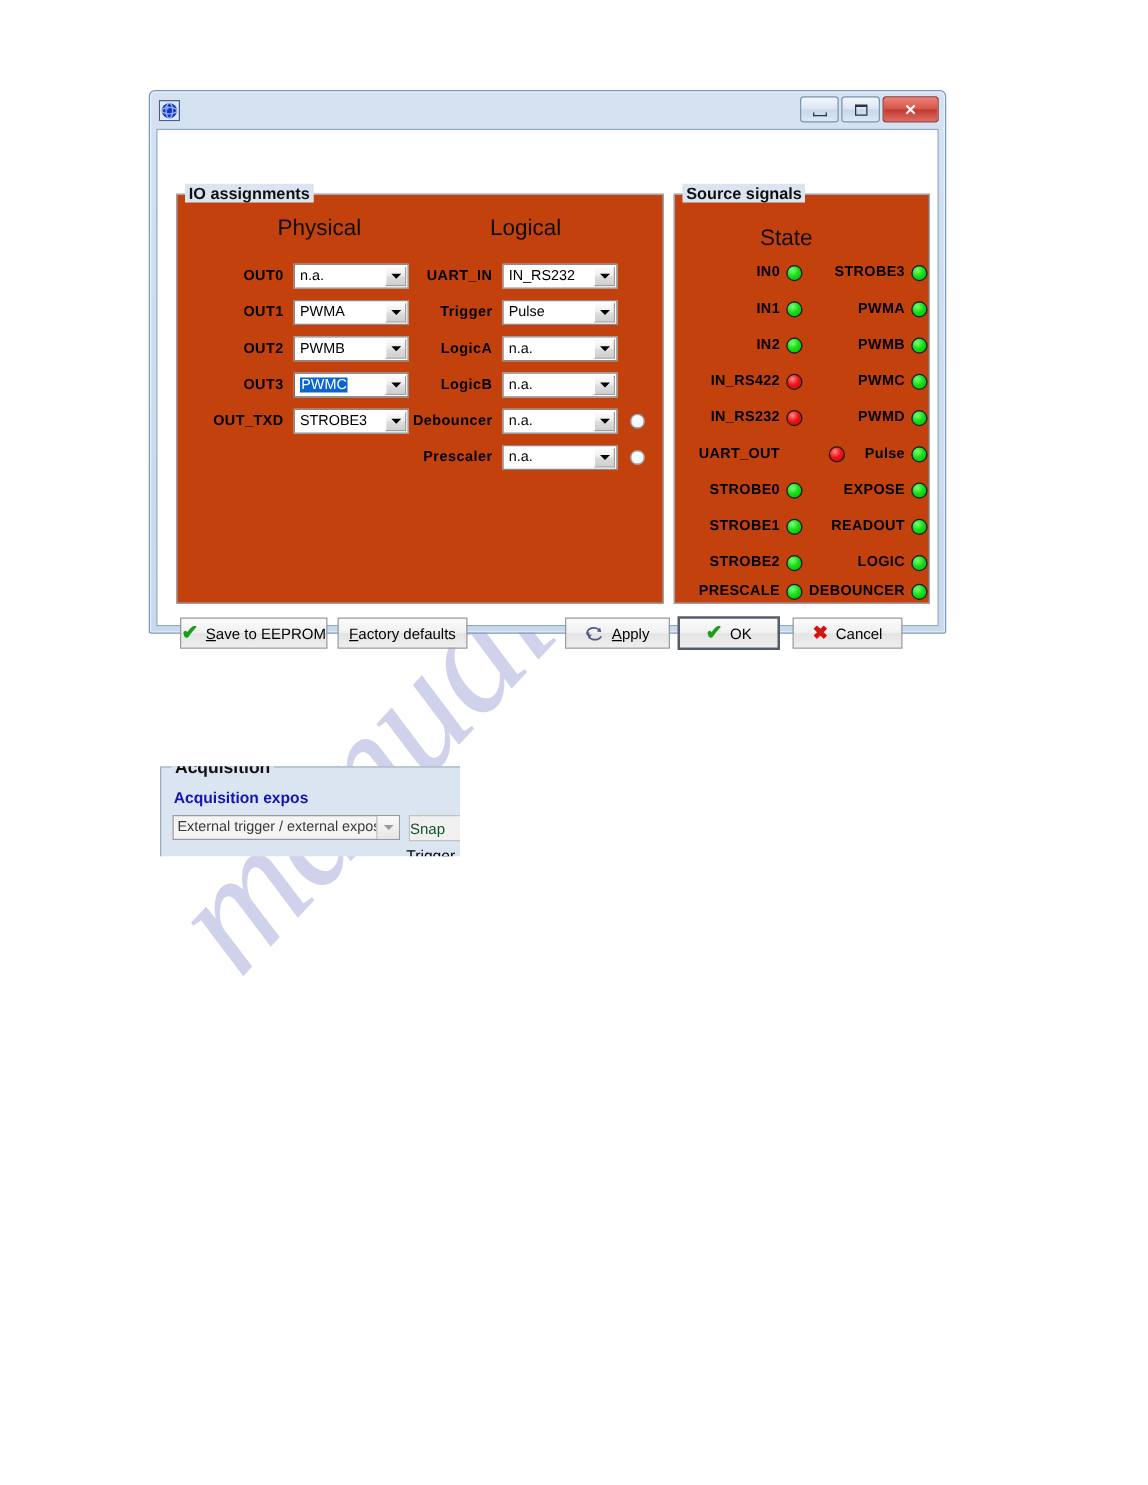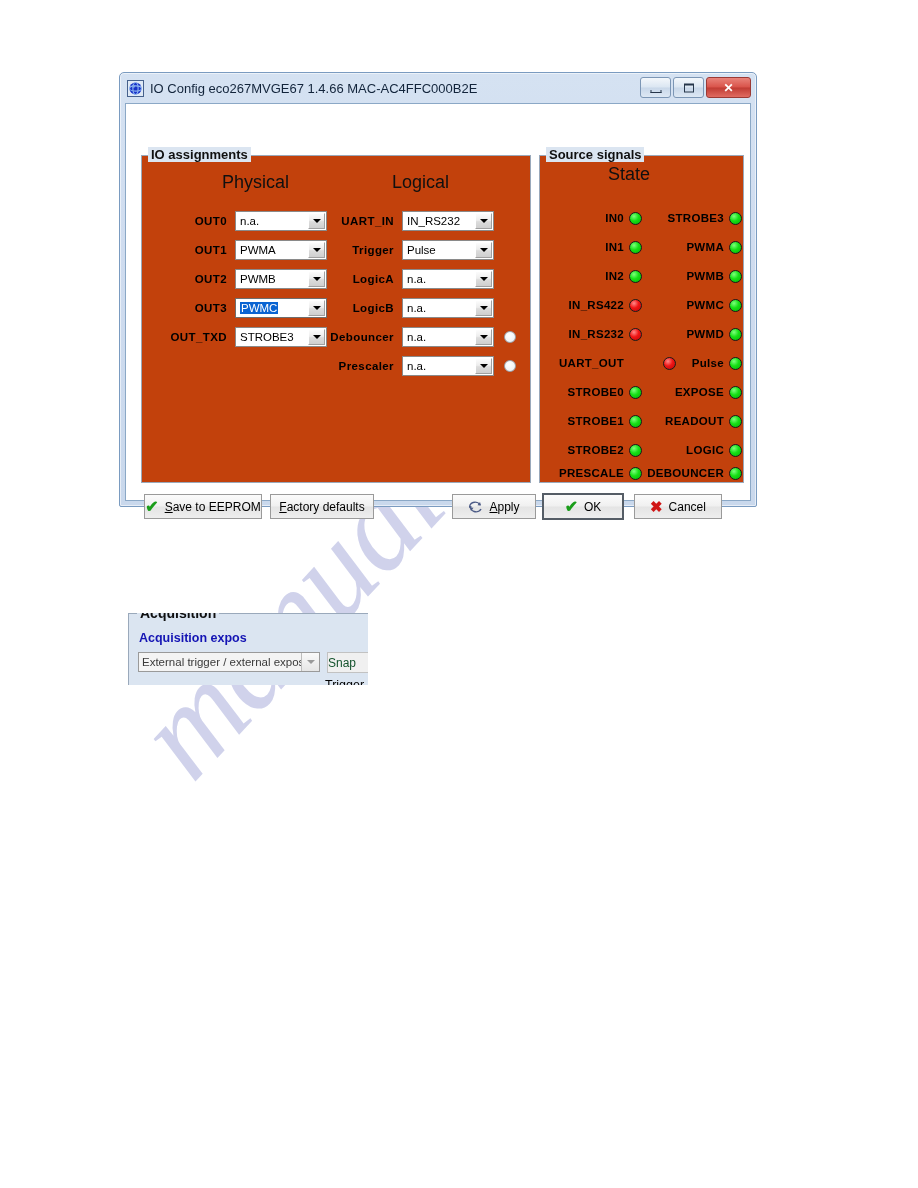--- a/index.html
+++ b/index.html
@@ -440,21 +440,20 @@
   <div class="titlebar">
     <span class="app-icon">
       <svg width="17" height="17" viewBox="0 0 17 17">
         <rect x="0.5" y="0.5" width="16" height="16" fill="#dfe9f5" stroke="#46618c"></rect>
         <circle cx="8.5" cy="8.5" r="6" fill="#1832c8"></circle>
         <ellipse cx="8.5" cy="8.5" rx="6" ry="2.6" fill="none" stroke="#8fb6f0" stroke-width="1.1"></ellipse>
         <ellipse cx="8.5" cy="8.5" rx="2.6" ry="6" fill="none" stroke="#8fb6f0" stroke-width="1.1"></ellipse>
         <circle cx="6.4" cy="6.2" r="1.6" fill="#7fa8e8"></circle>
       </svg>
     </span>
-    <span class="title-text">IO Config eco267MVGE67 1.4.66  MAC-AC4FFC000B2E</span>
 
     <div class="caption-buttons">
       <div class="cap-btn">
         <span class="min-glyph"></span>
       </div>
       <div class="cap-btn">
         <span class="max-glyph"></span>
       </div>
       <div class="cap-btn close">
         <span class="cap-glyph">✕</span>
@@ -569,21 +568,21 @@
               <span>n.a.</span>
             </span>
           <span class="arrow"></span>
         </div>
         <span class="radio"></span>
       </div>
     </div>
 
     <div class="groupbox" id="source-signals">
       <span class="group-title">Source signals</span>
-      <span class="col-head" style="left:68px; top:8px;">State</span>
+      <span class="col-head" style="left:68px; top:24px;">State</span>
 
       <div class="sig" style="left:4px; top:53px;">
           <span class="name" style="width:80px;">IN0</span>
           <span class="led green"></span>
         </div>
       <div class="sig" style="left:4px; top:82px;">
           <span class="name" style="width:80px;">IN1</span>
           <span class="led green"></span>
         </div>
       <div class="sig" style="left:4px; top:111px;">

